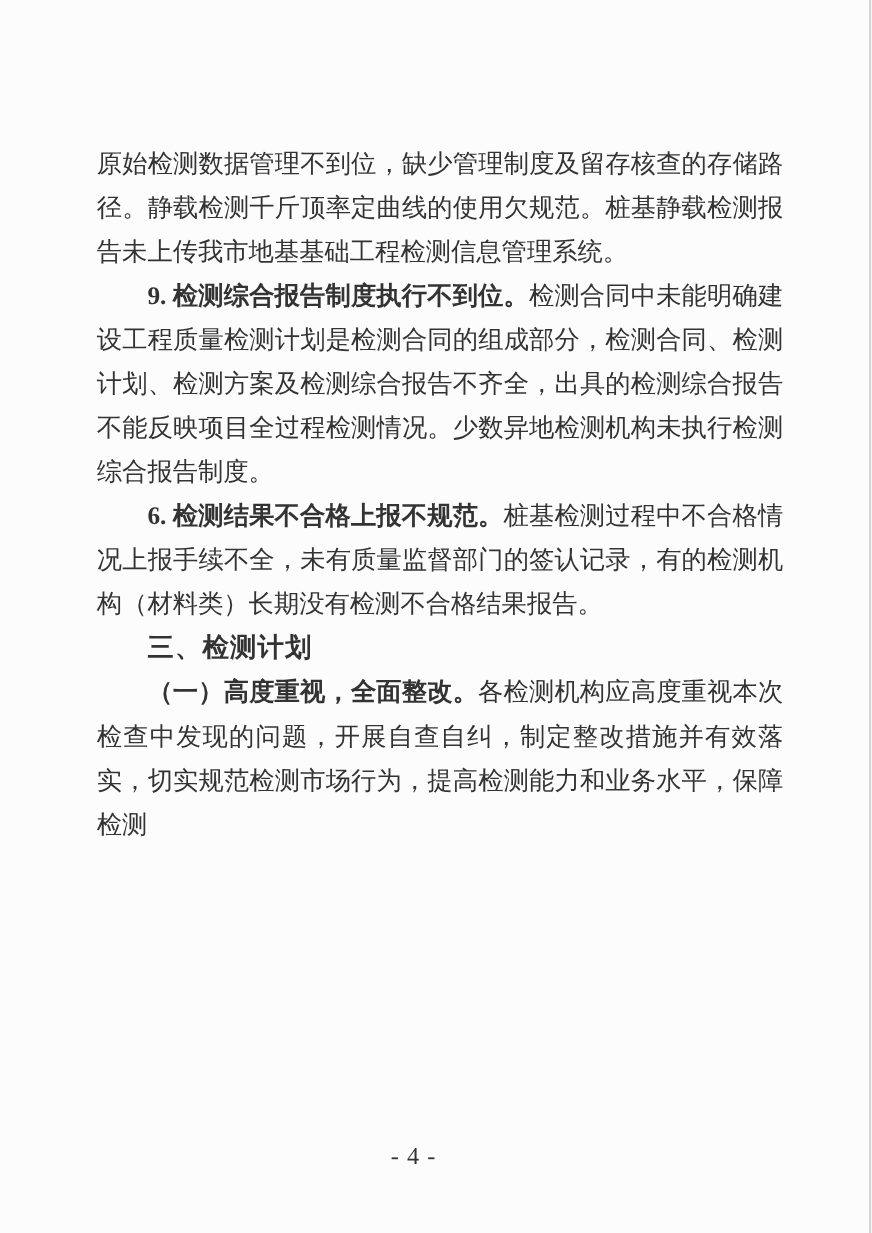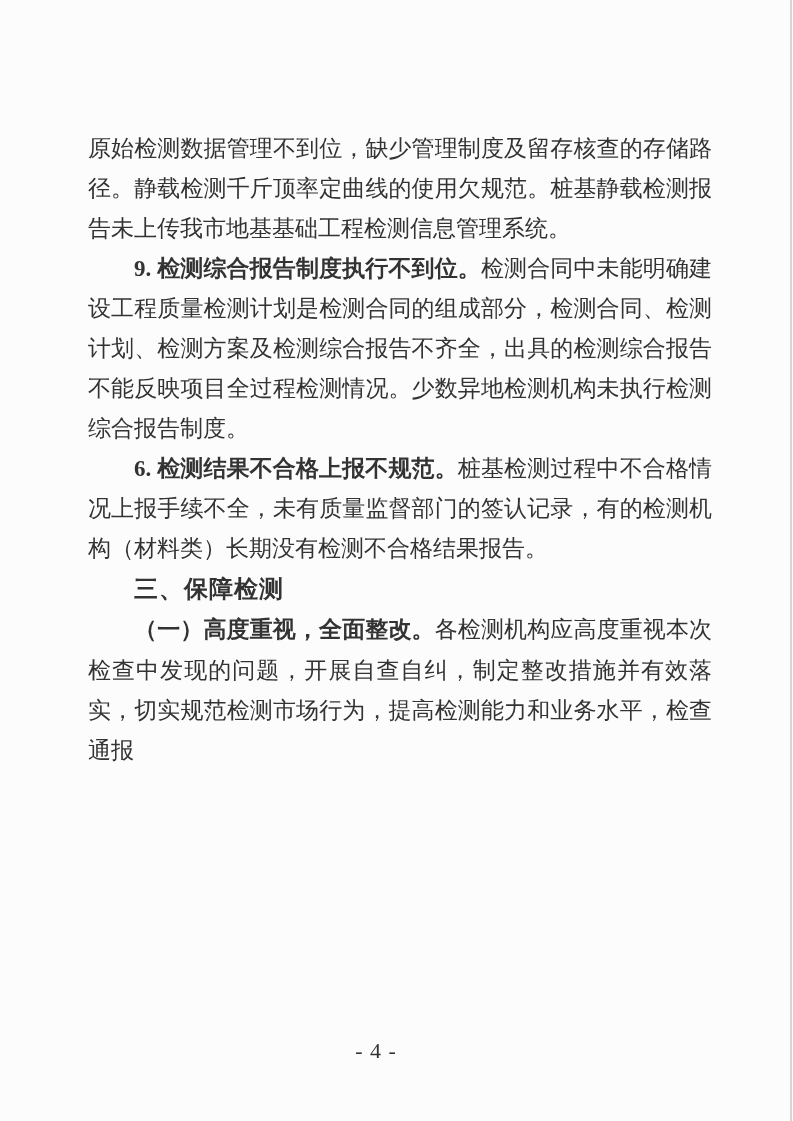--- a/index.html
+++ b/index.html
@@ -75,26 +75,26 @@
 <div class="page">
 
   <div class="body-text">
 
     <p class="para"><span class="run-normal">原始检测数据管理不到位，缺少管理制度及留存核查的存储路径。静载检测千斤顶率定曲线的使用欠规范。桩基静载检测报告未上传我市地基基础工程检测信息管理系统。</span></p>
 
     <p class="para indent"><span class="run-bold">9. 检测综合报告制度执行不到位。</span><span class="run-normal">检测合同中未能明确建设工程质量检测计划是检测合同的组成部分，检测合同、检测计划、检测方案及检测综合报告不齐全，出具的检测综合报告不能反映项目全过程检测情况。少数异地检测机构未执行检测综合报告制度。</span></p>
 
     <p class="para indent"><span class="run-bold">6. 检测结果不合格上报不规范。</span><span class="run-normal">桩基检测过程中不合格情况上报手续不全，未有质量监督部门的签认记录，有的检测机构（材料类）长期没有检测不合格结果报告。</span></p>
 
-    <p class="para indent"><span class="run-heading">三、保障检测</span></p>
+    <p class="para indent"><span class="run-heading">三、检测计划</span></p>
 
 
 
 
-    <p class="para indent"><span class="run-emphasis">（一）高度重视，全面整改。</span><span class="run-normal">各检测机构应高度重视本次检查中发现的问题，开展自查自纠，制定整改措施并有效落实，切实规范检测市场行为，提高检测能力和业务水平，检查通报</span></p>
+    <p class="para indent"><span class="run-emphasis">（一）高度重视，全面整改。</span><span class="run-normal">各检测机构应高度重视本次检查中发现的问题，开展自查自纠，制定整改措施并有效落实，切实规范检测市场行为，提高检测能力和业务水平，保障检测</span></p>
 
   </div>
 
   <div class="page-number">- 4 -</div>
 
   <div class="scan-edge"></div>
 
 </div>
 
 </body></html>

